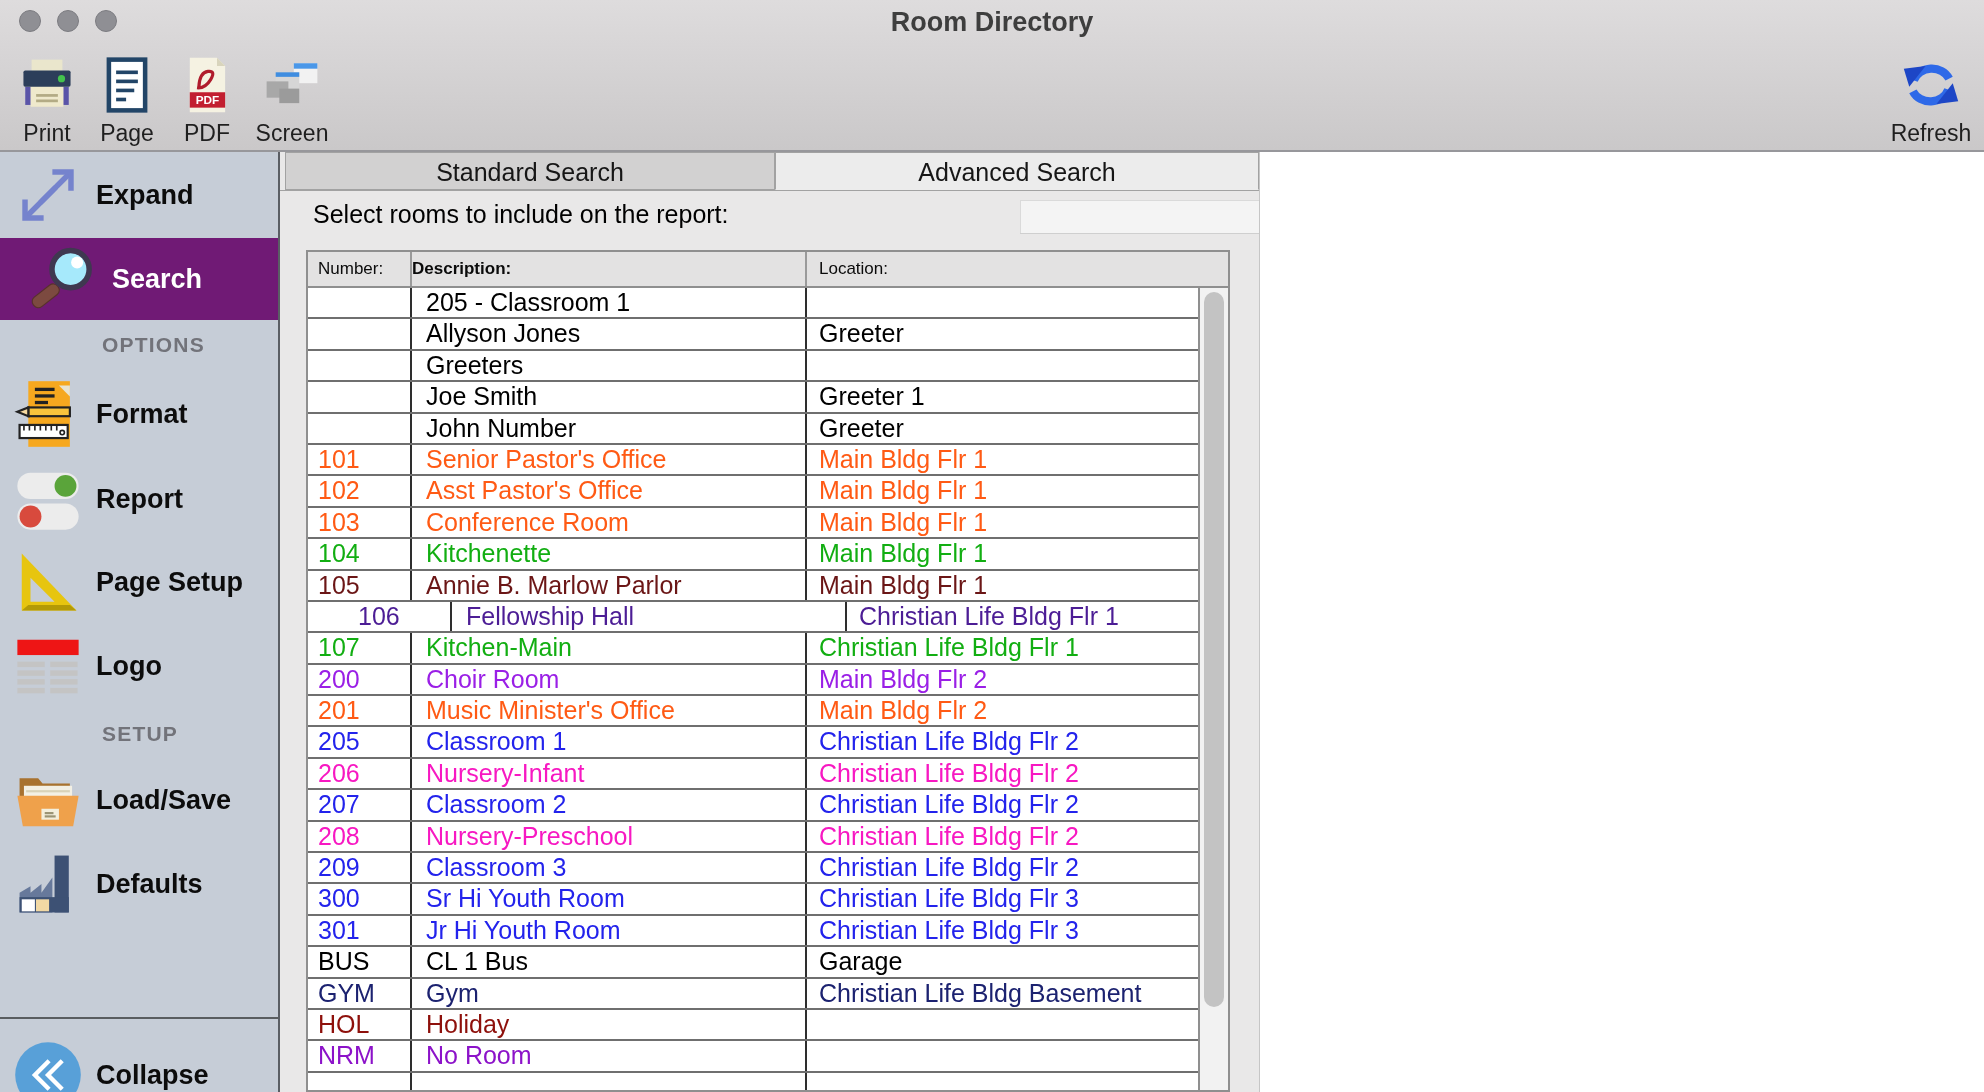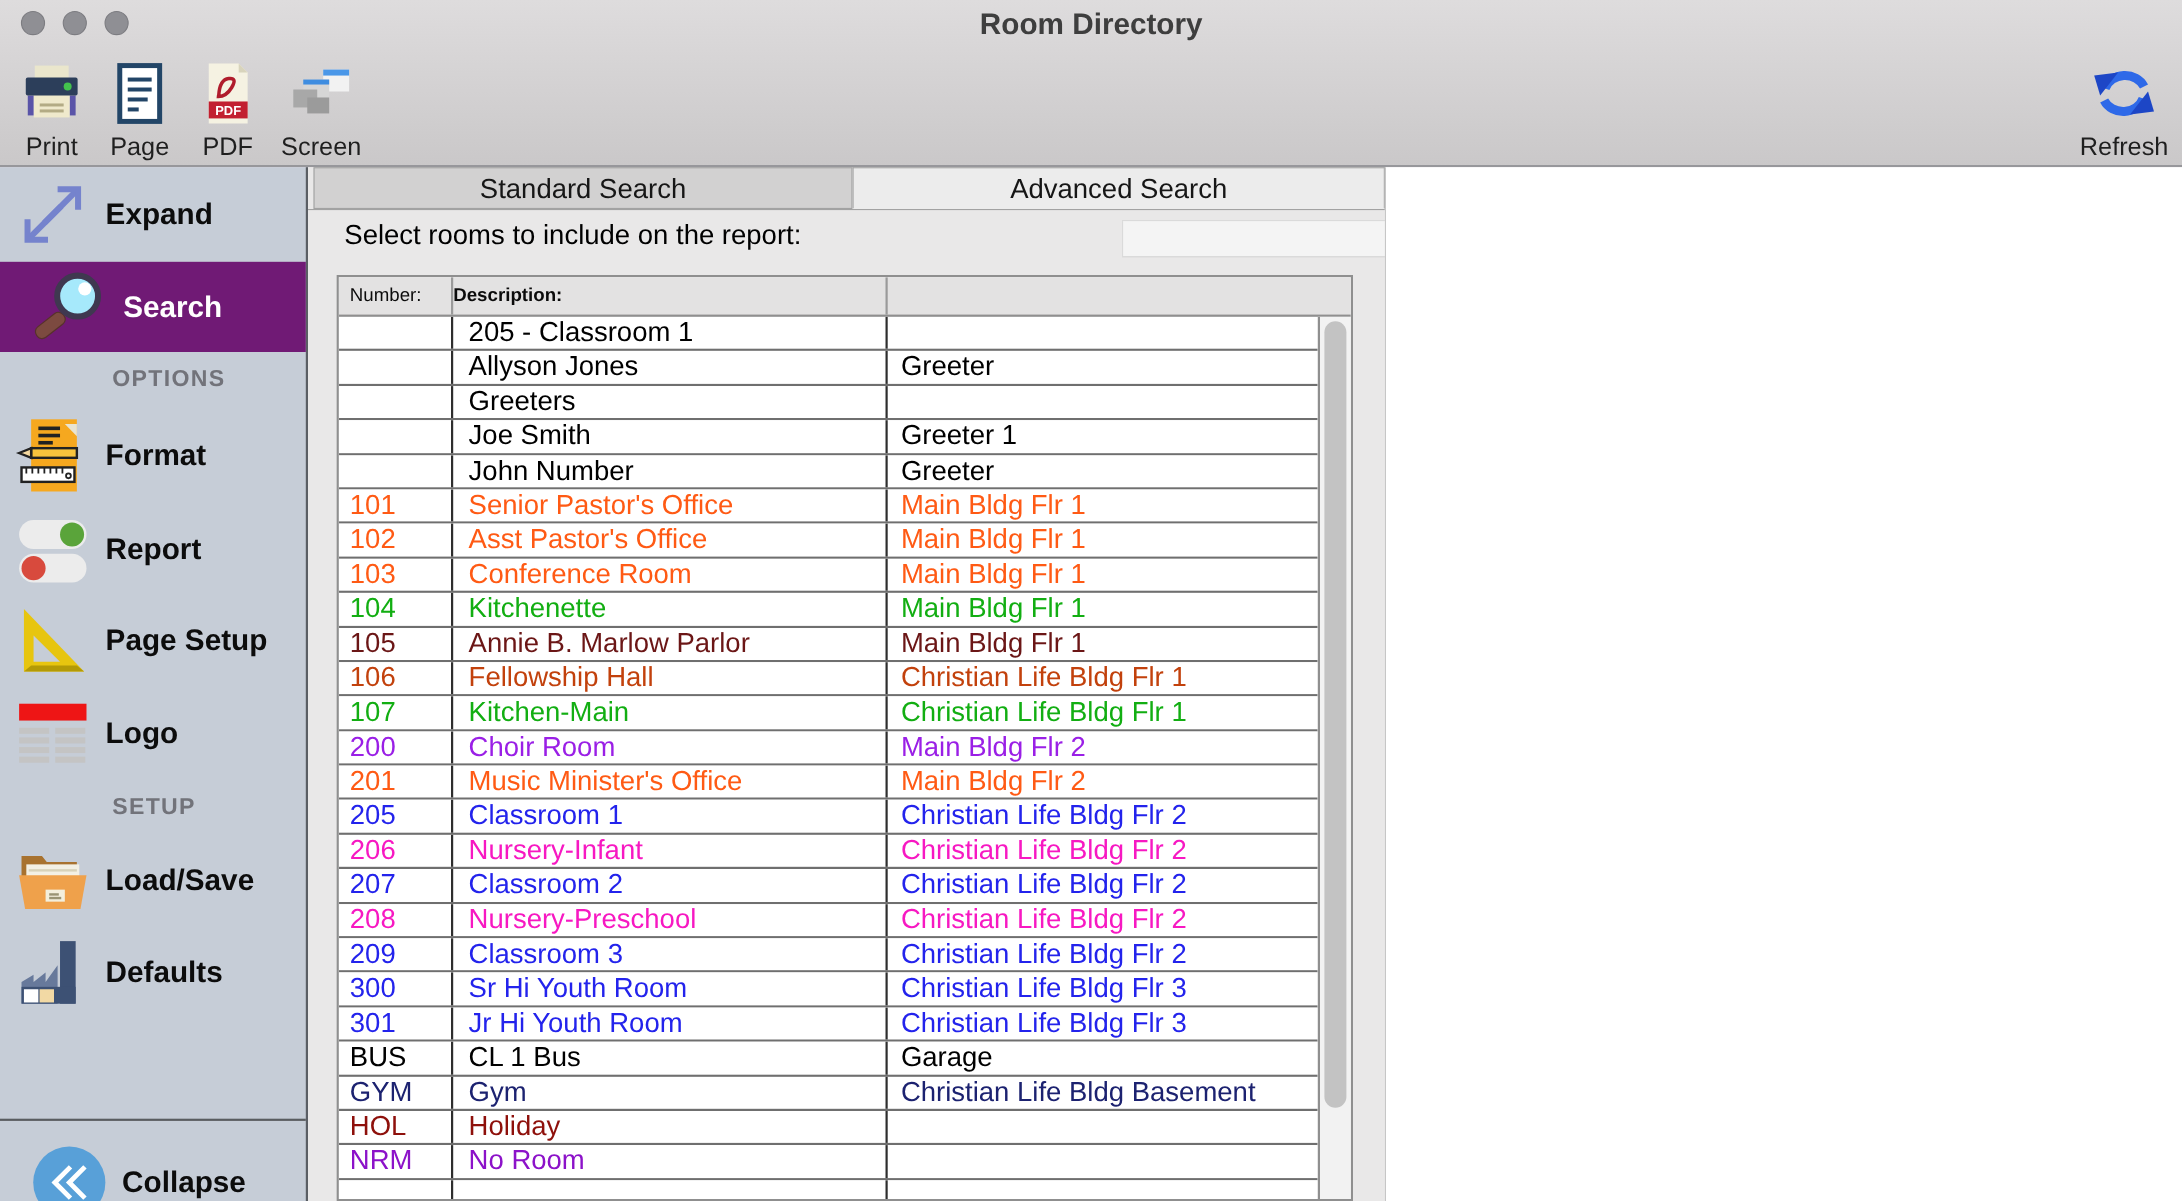--- a/index.html
+++ b/index.html
@@ -34,21 +34,21 @@
   .sb-item{display:flex;align-items:center;box-sizing:border-box;}
   .sb-item .sb-ic{width:96px;display:flex;justify-content:center;align-items:center;flex:none;}
   .sb-item .sb-ic svg{width:70px;height:70px;}
   .sb-item .sb-lb{font-size:27px;font-weight:700;color:#0c0c0c;white-space:nowrap;}
   .sb-item.selected{background:#701a75;padding-left:16px;}
   .sb-item.selected .sb-lb{color:#ffffff;}
   .sb-section{display:flex;align-items:center;padding-left:102px;
     font-size:21px;font-weight:700;color:#72737a;letter-spacing:1.2px;box-sizing:border-box;}
   .sb-bottom{
     position:absolute;left:0;right:0;top:865px;bottom:0;
-    border-top:2px solid #595d60;box-sizing:border-box;padding-top:16px;padding-left:15px;
+    border-top:2px solid #595d60;box-sizing:border-box;padding-top:16px;
   }
   
   .main{position:absolute;left:280px;top:152px;width:979px;height:940px;background:#e9e8e8;}
   .tabbar{position:absolute;left:0;top:0;width:979px;height:39px;
     border-bottom:1px solid #a2a2a2;box-sizing:border-box;}
   .tab{position:absolute;top:0;height:38px;line-height:38px;text-align:center;
     font-size:25px;color:#161616;border:1px solid #a2a2a2;box-sizing:border-box;}
   .tab.unselected{background:#d2d1d1;}
   .tab.selected{background:#ececec;border-bottom:1px solid #ececec;}
   .select-label{position:absolute;left:33px;top:48px;font-size:25px;color:#000;}
@@ -275,20 +275,21 @@
   <div class="allnone">
     <div class="an-cell an-all">All</div>
     <div class="an-cell an-none">None</div>
     <div class="an-cell an-stub"></div>
   </div>
 
   <div class="roomtable">
     <div class="thead">
       <div class="th th-number">Number:</div>
       <div class="th th-description">Description:</div>
+      <div class="th th-location">Location:</div>
     </div>
     <div class="tbody" id="table-body">
         <div class="trow" style="color: rgb(0, 0, 0);">
           <div class="td td-number"></div>
           <div class="td td-description">205 - Classroom 1</div>
           <div class="td td-location"></div>
         </div>
         <div class="trow" style="color: rgb(0, 0, 0);">
           <div class="td td-number"></div>
           <div class="td td-description">Allyson Jones</div>
@@ -327,21 +328,21 @@
         <div class="trow" style="color: rgb(18, 174, 18);">
           <div class="td td-number">104</div>
           <div class="td td-description">Kitchenette</div>
           <div class="td td-location">Main Bldg Flr 1</div>
         </div>
         <div class="trow" style="color: rgb(107, 22, 22);">
           <div class="td td-number">105</div>
           <div class="td td-description">Annie B. Marlow Parlor</div>
           <div class="td td-location">Main Bldg Flr 1</div>
         </div>
-        <div class="trow" style="color: #c2410c;">
+        <div class="trow" style="color: #4c1d95; padding-left: 40px;">
           <div class="td td-number">106</div>
           <div class="td td-description">Fellowship Hall</div>
           <div class="td td-location">Christian Life Bldg Flr 1</div>
         </div>
         <div class="trow" style="color: rgb(18, 174, 18);">
           <div class="td td-number">107</div>
           <div class="td td-description">Kitchen-Main</div>
           <div class="td td-location">Christian Life Bldg Flr 1</div>
         </div>
         <div class="trow" style="color: rgb(154, 31, 230);">

